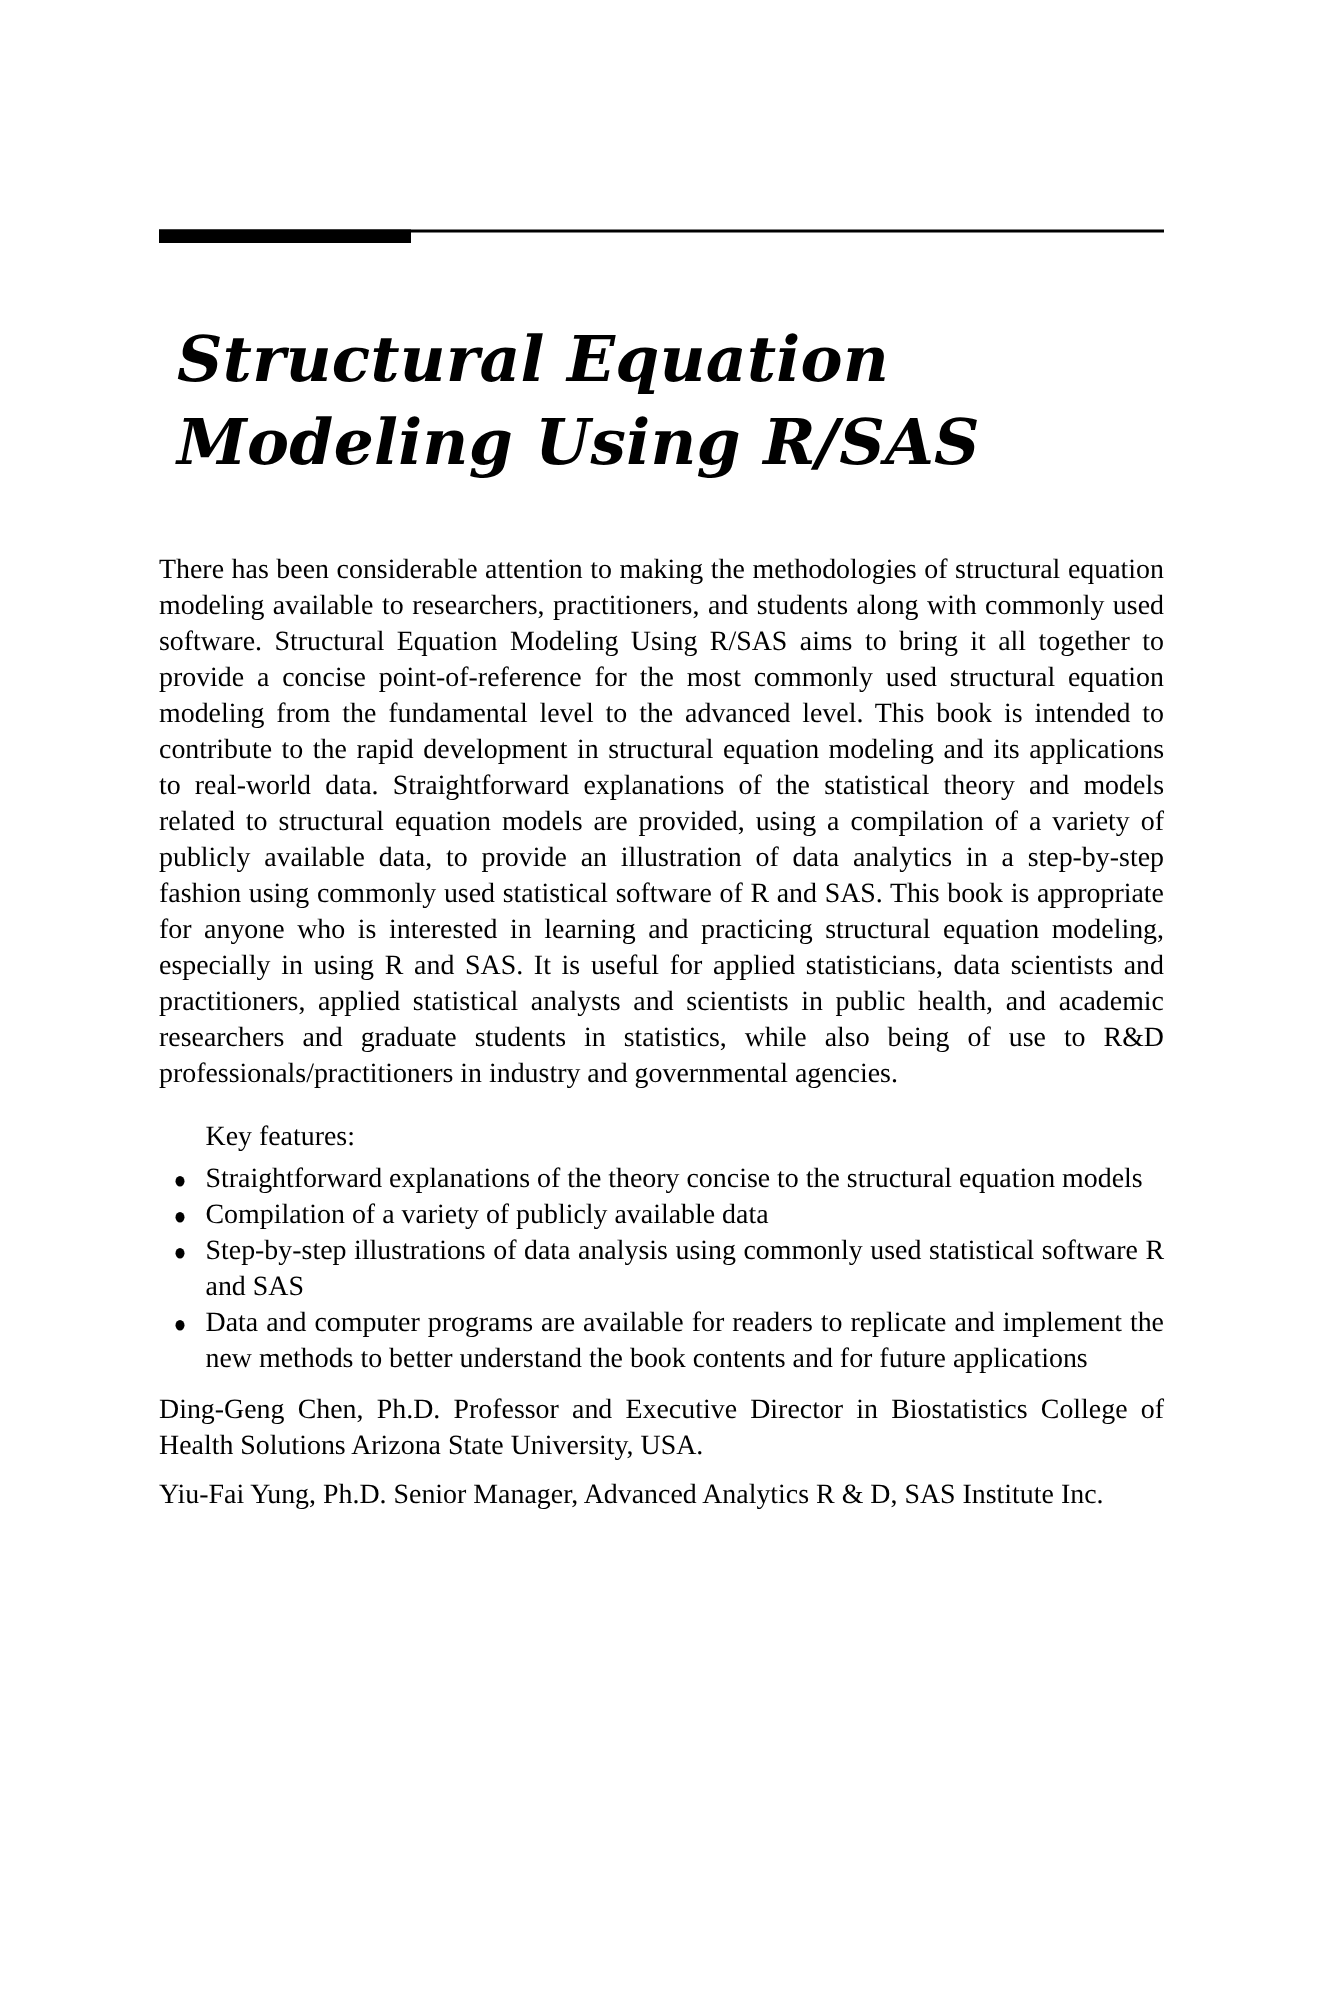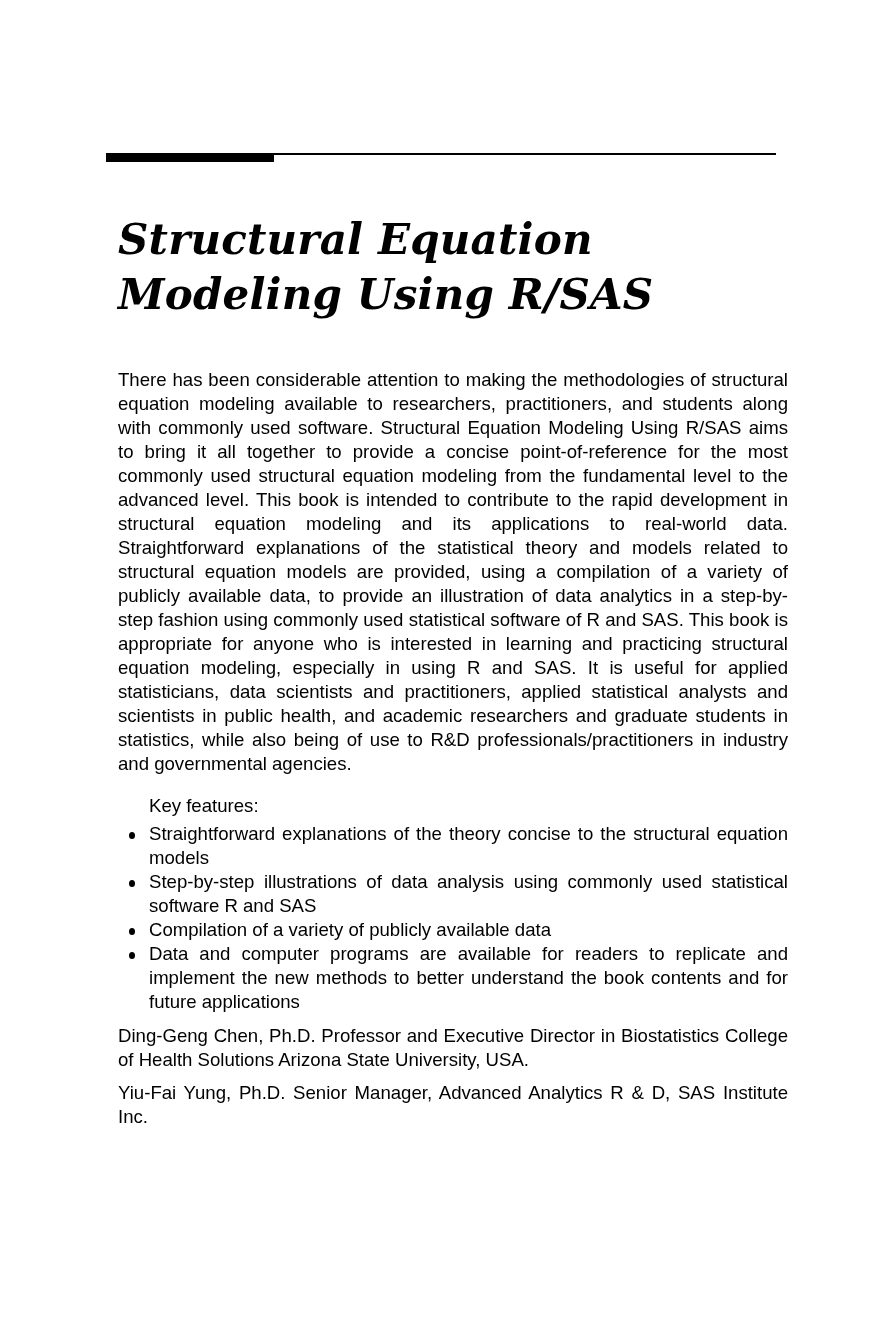--- a/index.html
+++ b/index.html
@@ -46,24 +46,24 @@
     font-family: "DejaVu Serif", "Liberation Serif", serif;
     font-style: italic;
     font-weight: bold;
     font-size: 42px;
     line-height: 55px;
     letter-spacing: 0.2px;
   }
   .title span { display: block; }
   .body {
     position: absolute;
-    left: 12px;
+    left: 0;
     top: 368px;
     width: 670px;
-    font-family: Liberation Sans, sans-serif;
+    font-family: Liberation Serif, serif;
     font-size: 18.6px;
     line-height: 24px;
   }
   .para {
     margin: 0;
     text-align: justify;
     hyphens: auto;
   }
   .key-label {
     margin: 18px 0 0 0;
@@ -106,21 +106,21 @@
     <span>Modeling Using R/SAS</span>
   </h1>
 
   <div class="body">
     <p class="para" lang="en">There has been considerable attention to making the methodologies of structural equation modeling available to researchers, practitioners, and students along with commonly used software. Structural Equation Modeling Using R/SAS aims to bring it all together to provide a concise point-of-reference for the most commonly used structural equation modeling from the fundamental level to the advanced level. This book is intended to contribute to the rapid development in structural equation modeling and its applications to real-world data. Straightforward explanations of the statistical theory and models related to structural equation models are provided, using a compilation of a variety of publicly available data, to provide an illustration of data analytics in a step-by-step fashion using commonly used statistical software of R and SAS. This book is appropriate for anyone who is interested in learning and practicing structural equation modeling, especially in using R and SAS. It is useful for applied statisticians, data scientists and practitioners, applied statistical analysts and scientists in public health, and academic researchers and graduate students in statistics, while also being of use to R&amp;D professionals/practitioners in industry and governmental agencies.</p>
 
     <p class="key-label">Key features:</p>
 
     <ul class="features">
       <li><span class="bullet-icon"></span><span>Straightforward explanations of the theory concise to the structural equation models</span></li>
+      <li><span class="bullet-icon"></span><span>Compilation of a variety of publicly available data</span></li>
       <li><span class="bullet-icon"></span><span>Step-by-step illustrations of data analysis using commonly used statistical software R and SAS</span></li>
-      <li><span class="bullet-icon"></span><span>Compilation of a variety of publicly available data</span></li>
       <li><span class="bullet-icon"></span><span>Data and computer programs are available for readers to replicate and implement the new methods to better understand the book contents and for future applications</span></li>
     </ul>
 
     <p class="author">Ding-Geng Chen, Ph.D. Professor and Executive Director in Biostatistics College of Health Solutions Arizona State University, USA.</p>
     <p class="author">Yiu-Fai Yung, Ph.D. Senior Manager, Advanced Analytics R &amp; D, SAS Institute Inc.</p>
   </div>
 </div>
 
 </body></html>

